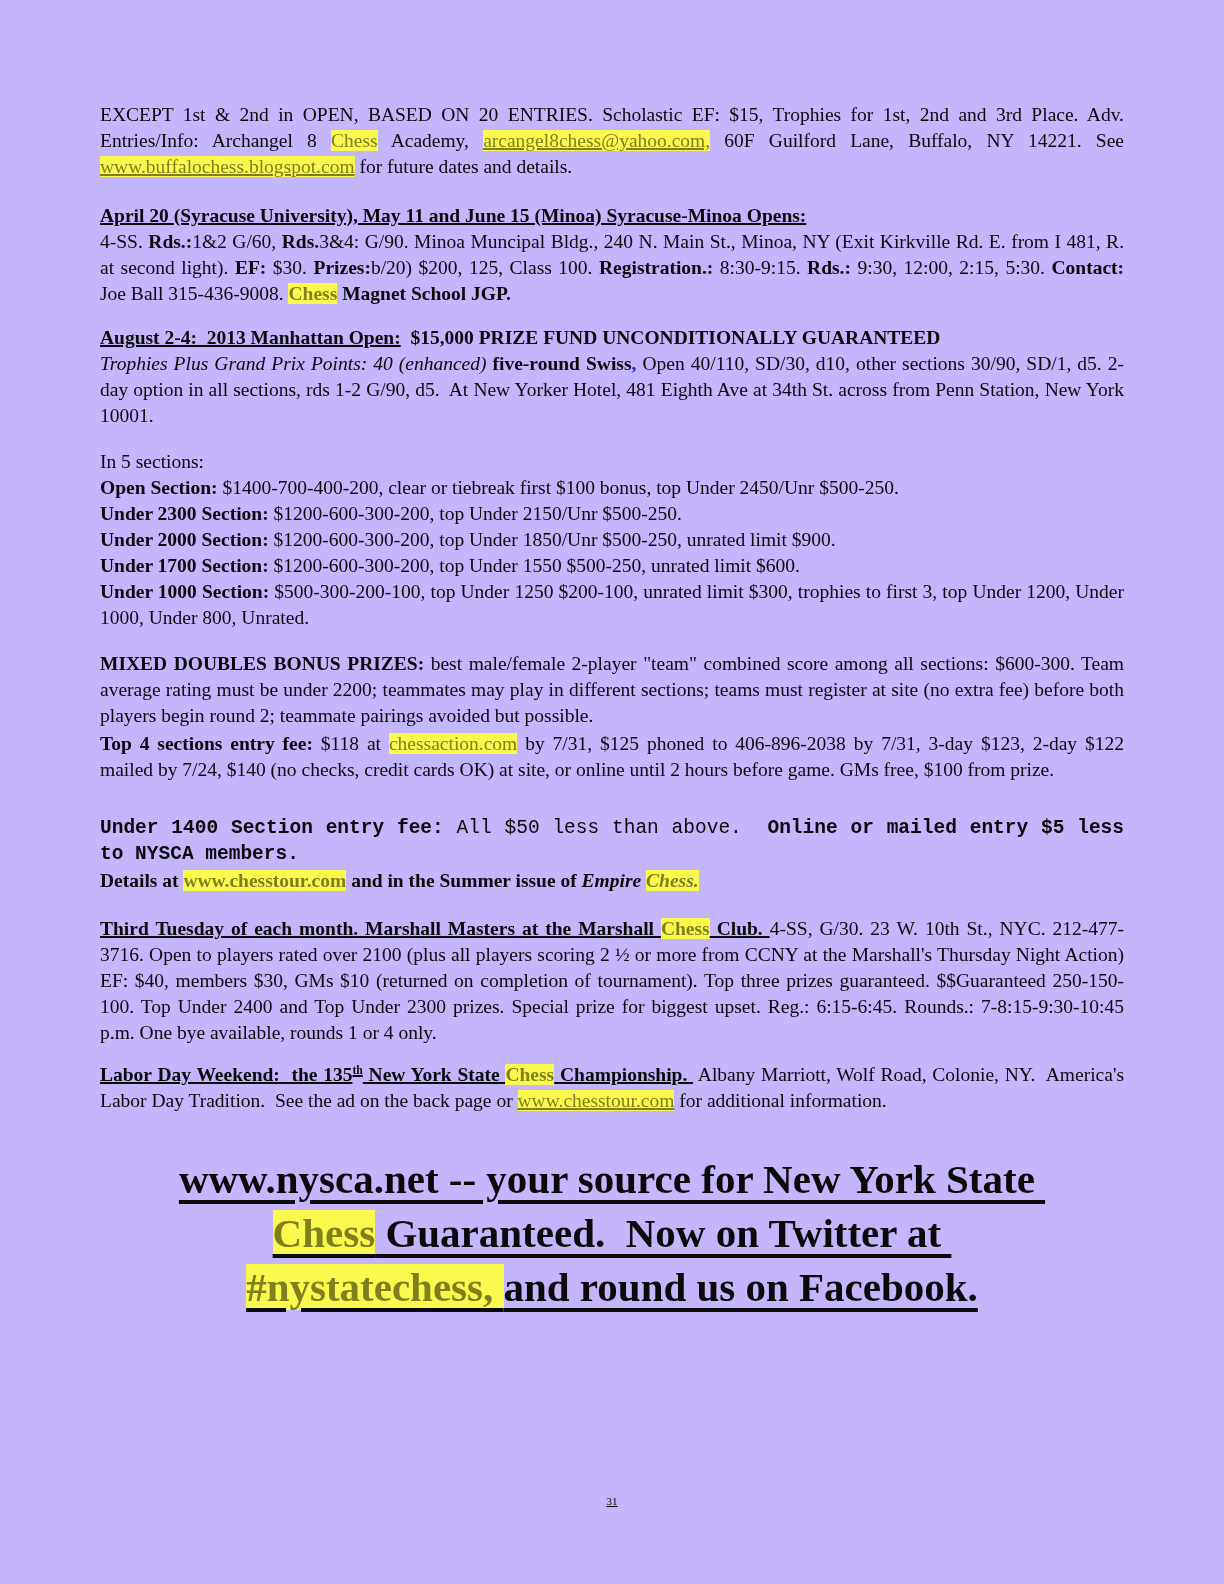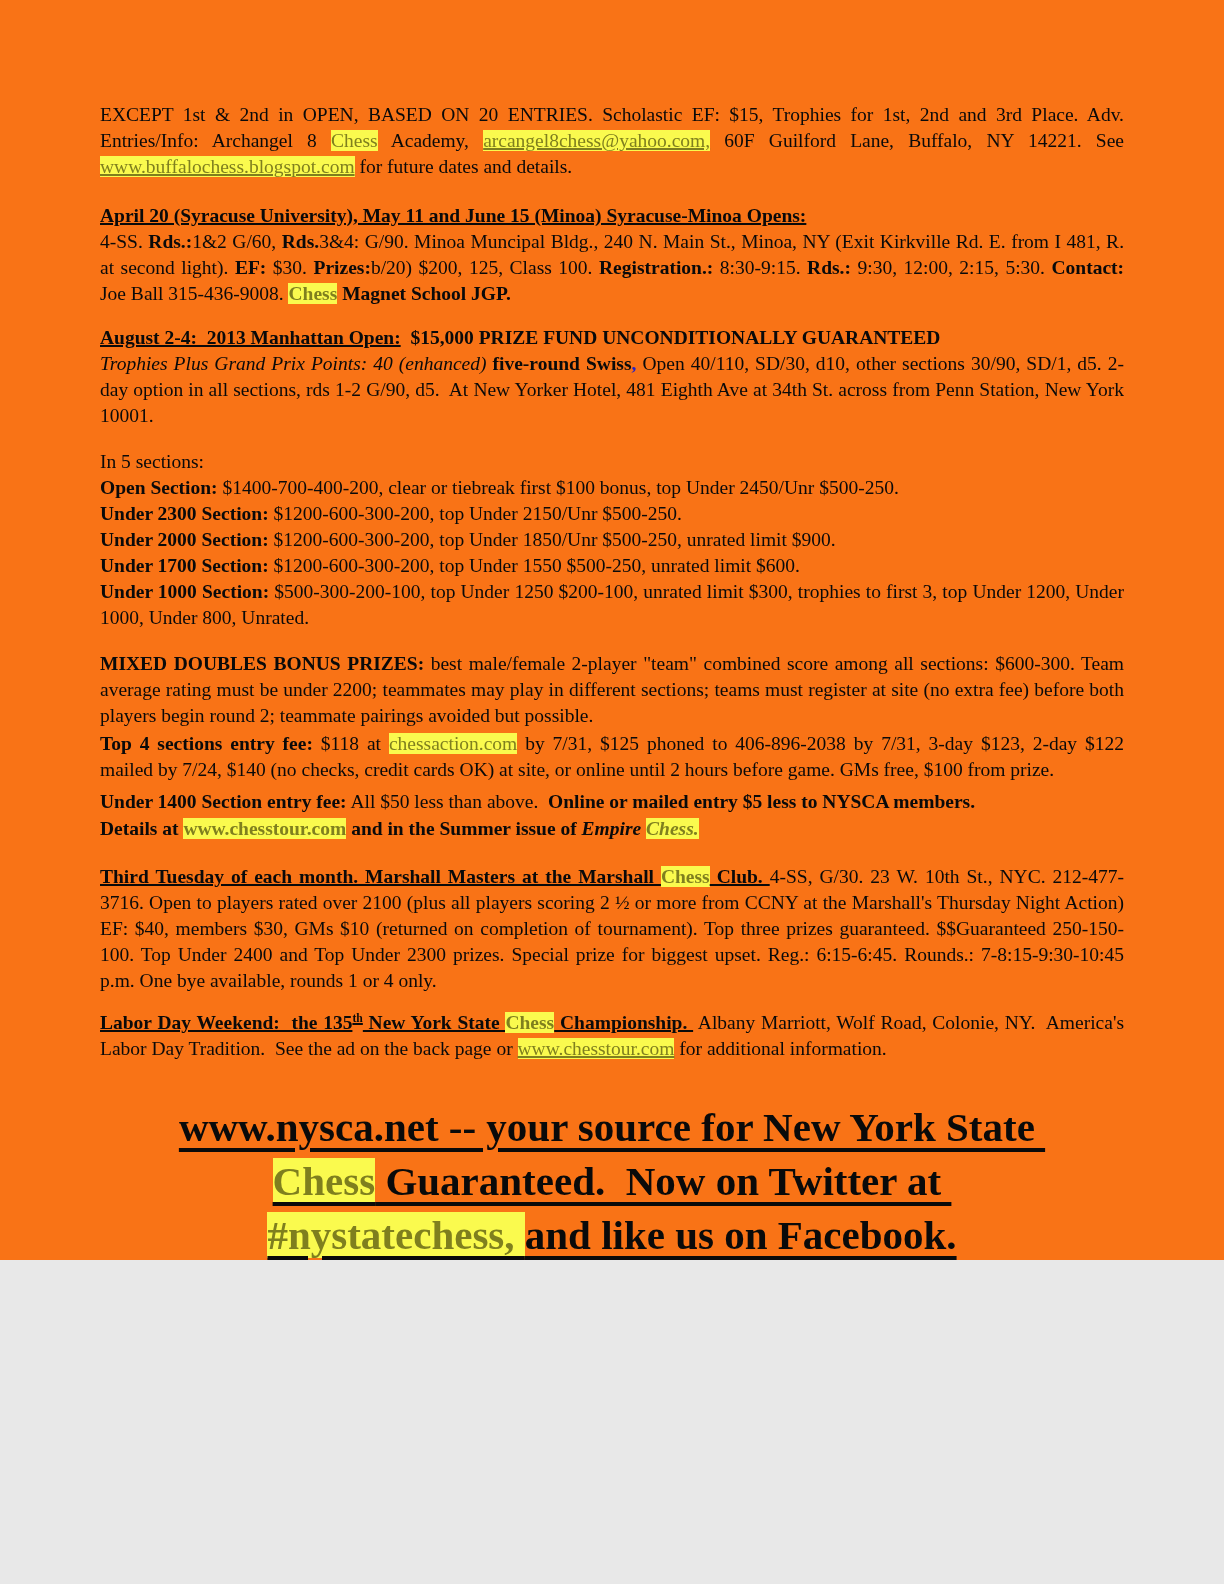--- a/index.html
+++ b/index.html
@@ -1,20 +1,20 @@
 <!DOCTYPE html>
 <html style="--hl: #fafa4e; --link: #7f7f1e; --blue: #2222cc;"><head>
 <meta charset="utf-8">
 <style>
   html,body{margin:0;padding:0;background:#e8e8e8;}
   .page{
     position:relative;
-    width:1224px;height:1260px;
+    width:1224px;height:1584px;
     margin:0 auto;
-    background:#f97316;
+    background:#c4b5fd;
     font-family:"Liberation Serif","DejaVu Serif",serif;
     font-size:19.5px;
     line-height:26px;
     color:#0a0a0a;
     box-sizing:border-box;
     padding:102px 100px 0 100px;
     overflow:hidden;
   }
   p{margin:0;text-align:justify;white-space:pre-wrap;}
   p.noj{text-align:left;}
@@ -24,21 +24,21 @@
   .hl{background:var(--hl,#fafa4e);}
   .link{color:var(--link,#7f7f1e);}
   .blue{color:var(--blue,#2222cc);}
   .sup{font-size:60%;vertical-align:super;line-height:0;}
 
   .mt-april{margin-top:23px;}
   .mt-august{margin-top:18px;}
   .mt-intro{margin-top:20px;}
   .mt-mixed{margin-top:20px;}
   .mt-top4{margin-top:2px;}
-  .mt-u1400fee{margin-top:6px;}
+  .mt-u1400fee{margin-top:32px;font-family:Liberation Mono, monospace;}
   .mt-details{margin-top:1px;}
   .mt-marshall{margin-top:22px;font-family:Liberation Serif, serif;}
   .mt-labor{margin-top:16px;}
 
   .banner{
     margin-top:38px;
     font-size:41px;
     line-height:54px;
     font-weight:bold;
     text-align:center;
@@ -46,22 +46,23 @@
   .banner-line{
     white-space:pre;
     text-decoration:underline;
     text-decoration-thickness:4px;
     text-underline-offset:7px;
   }
   .footer{
     position:absolute;
     left:0;right:0;
     top:1488px;
-    text-align:left;
-    font-size:24px;
+    text-align:center;
+    font-size:11px;
+    text-decoration:underline;
   }
 </style>
 </head>
 <body>
 
 <div class="page">
 
   <p><span>EXCEPT 1st &amp; 2nd in OPEN, BASED ON 20 ENTRIES. Scholastic EF: $15, Trophies for 1st, 2nd and 3rd Place. Adv. Entries/Info: Archangel 8 </span><span class="hl link">Chess</span><span> Academy, </span><span class="hl link u">arcangel8chess@yahoo.com,</span><span> 60F Guilford Lane, Buffalo, NY 14221. See </span><span class="hl link u">www.buffalochess.blogspot.com</span><span> for future dates and details.</span></p>
 
   <p class="mt-april noj"><span class="b u">April 20 (Syracuse University), May 11 and June 15 (Minoa) Syracuse-Minoa Opens:</span></p>
@@ -85,18 +86,18 @@
 
   <p class="mt-details noj"><span class="b">Details at </span><span class="b hl link">www.chesstour.com</span><span class="b"> and in the Summer issue of </span><span class="b i">Empire </span><span class="b i hl link">Chess.</span></p>
 
   <p class="mt-marshall"><span class="b u">Third Tuesday of each month. Marshall Masters at the Marshall </span><span class="b hl link">Chess</span><span class="b u"> Club. </span><span>4-SS, G/30. 23 W. 10th St., NYC. 212-477-3716. Open to players rated over 2100 (plus all players scoring 2 ½ or more from CCNY at the Marshall's Thursday Night Action) EF: $40, members $30, GMs $10 (returned on completion of tournament). Top three prizes guaranteed. $$Guaranteed 250-150-100. Top Under 2400 and Top Under 2300 prizes. Special prize for biggest upset. Reg.: 6:15-6:45. Rounds.: 7-8:15-9:30-10:45 p.m. One bye available, rounds 1 or 4 only.</span></p>
 
   <p class="mt-labor"><span class="b u">Labor Day Weekend:  the 135</span><span class="b u sup">th</span><span class="b u"> New York State </span><span class="b hl link">Chess</span><span class="b u"> Championship. </span><span> Albany Marriott, Wolf Road, Colonie, NY.  America's Labor Day Tradition.  See the ad on the back page or </span><span class="hl link u">www.chesstour.com</span><span> for additional information.</span></p>
 
   <div class="banner">
     <div class="banner-line"><span>www.nysca.net -- your source for New York State </span></div>
     <div class="banner-line"><span class="hl link">Chess</span><span> Guaranteed.  Now on Twitter at </span></div>
-    <div class="banner-line"><span class="hl link">#nystatechess, </span><span>and like us on Facebook.</span></div>
+    <div class="banner-line"><span class="hl link">#nystatechess, </span><span>and round us on Facebook.</span></div>
   </div>
 
   <div class="footer">31</div>
 
 </div>
 
 </body></html>

